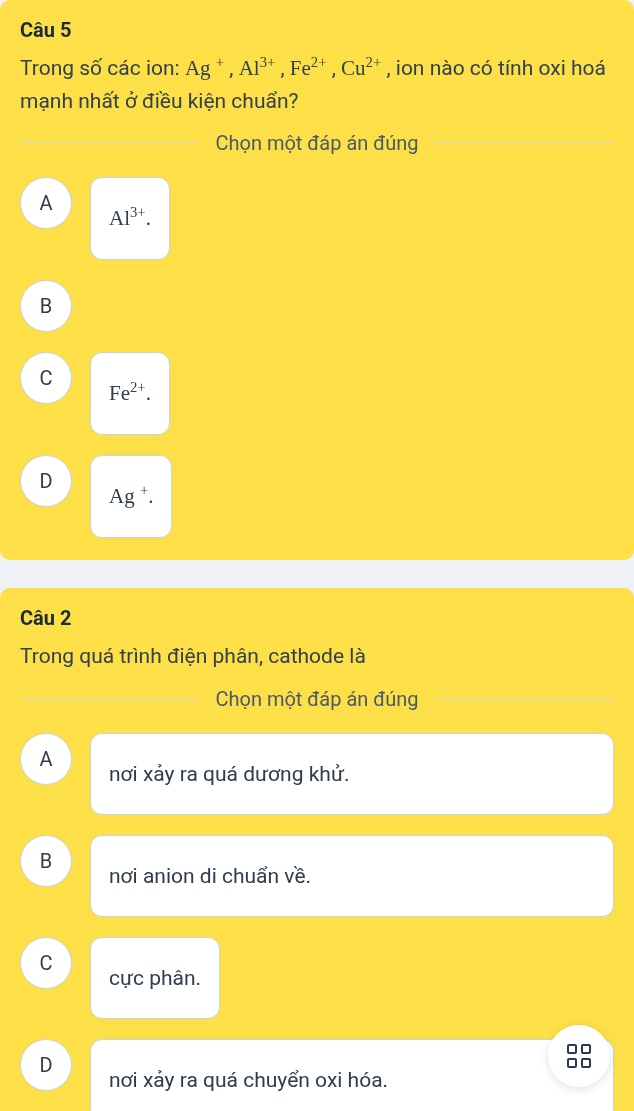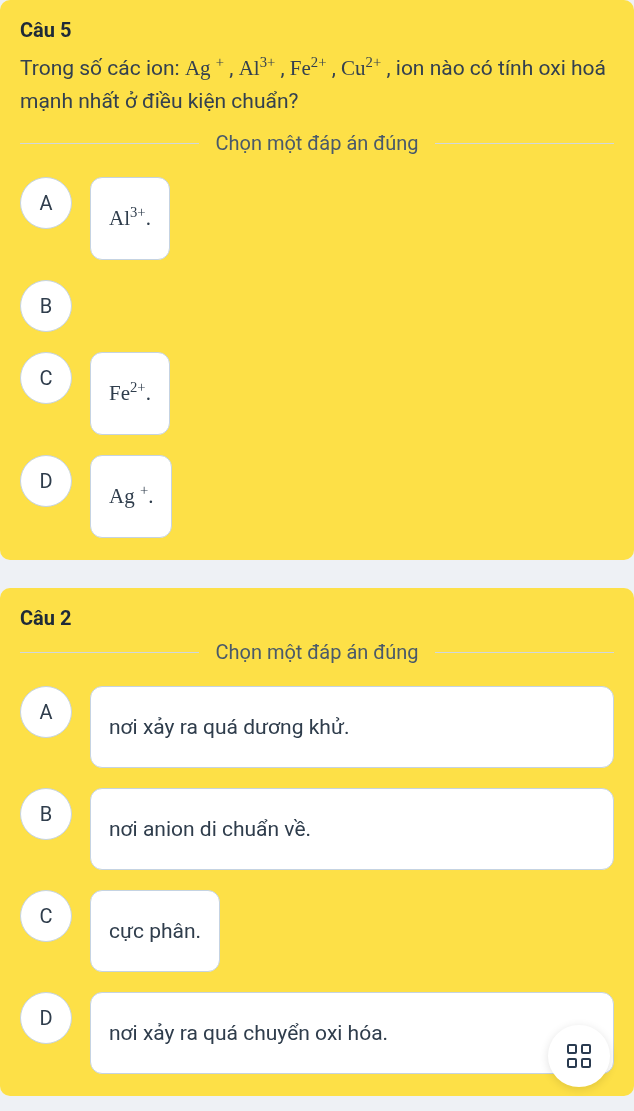--- a/index.html
+++ b/index.html
@@ -149,20 +149,21 @@
       <div class="letter-circle">D</div>
       <div class="answer-box">
         <span class="serif"><span>Ag</span>&nbsp;<sup>+</sup><span>.</span></span>
       </div>
     </div>
   </div>
 </div>
 
 <div class="card">
   <div class="q-title">Câu 2</div>
+  <div class="q-text">Trong quá trình điện phân, cathode là</div>
 
   <div class="prompt-row">
     <span class="prompt-label">Chọn một đáp án đúng</span>
   </div>
 
   <div class="options">
     <div class="option-row">
       <div class="letter-circle">A</div>
       <div class="answer-box full">nơi xảy ra quá dương khử.</div>
     </div>

